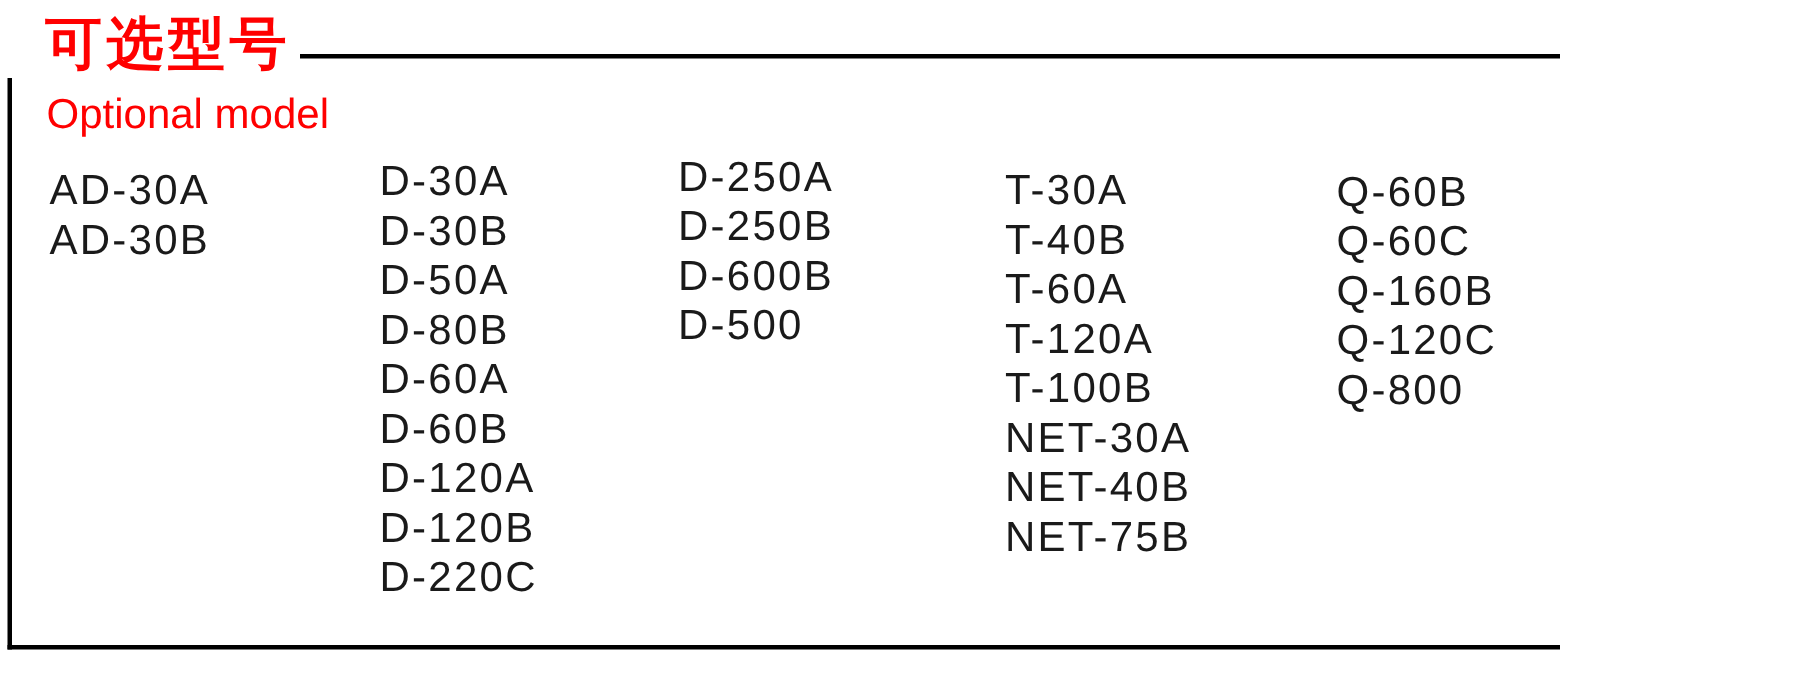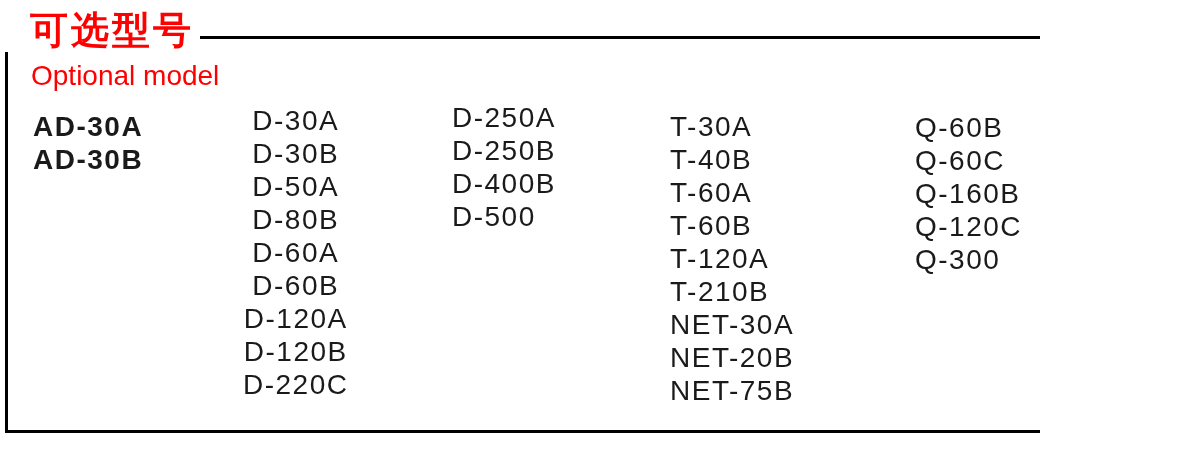--- a/index.html
+++ b/index.html
@@ -59,25 +59,25 @@
     white-space: nowrap;
   }
   .model-col {
     position: absolute;
     font-size: 28px;
     line-height: 33px;
     letter-spacing: 1.5px;
     color: var(--text, #1a1a1a);
     white-space: nowrap;
   }
-  .col-0 { left: 33px;  top: 110px; font-weight: bold; }
-  .col-1 { left: 243px; top: 104px; text-align: center; }
+  .col-0 { left: 33px;  top: 110px; }
+  .col-1 { left: 253px; top: 104px; }
   .col-2 { left: 452px; top: 101px; }
   .col-3 { left: 670px; top: 110px; }
-  .col-4 { left: 891px; top: 111px; margin-left: 24px; }
+  .col-4 { left: 891px; top: 111px; }
 </style>
 </head>
 <body>
 
 <div class="canvas">
 
   <div class="b-top"></div>
   <div class="b-right"></div>
   <div class="b-bottom"></div>
   <div class="b-left"></div>
@@ -96,35 +96,34 @@
       <div>D-80B</div>
       <div>D-60A</div>
       <div>D-60B</div>
       <div>D-120A</div>
       <div>D-120B</div>
       <div>D-220C</div>
     </div>
   <div class="model-col col-2">
       <div>D-250A</div>
       <div>D-250B</div>
-      <div>D-400B</div>
+      <div>D-600B</div>
       <div>D-500</div>
     </div>
   <div class="model-col col-3">
       <div>T-30A</div>
       <div>T-40B</div>
       <div>T-60A</div>
-      <div>T-60B</div>
       <div>T-120A</div>
-      <div>T-210B</div>
+      <div>T-100B</div>
       <div>NET-30A</div>
-      <div>NET-20B</div>
+      <div>NET-40B</div>
       <div>NET-75B</div>
     </div>
   <div class="model-col col-4">
       <div>Q-60B</div>
       <div>Q-60C</div>
       <div>Q-160B</div>
       <div>Q-120C</div>
-      <div>Q-300</div>
+      <div>Q-800</div>
     </div>
 
 </div>
 
 </body></html>

